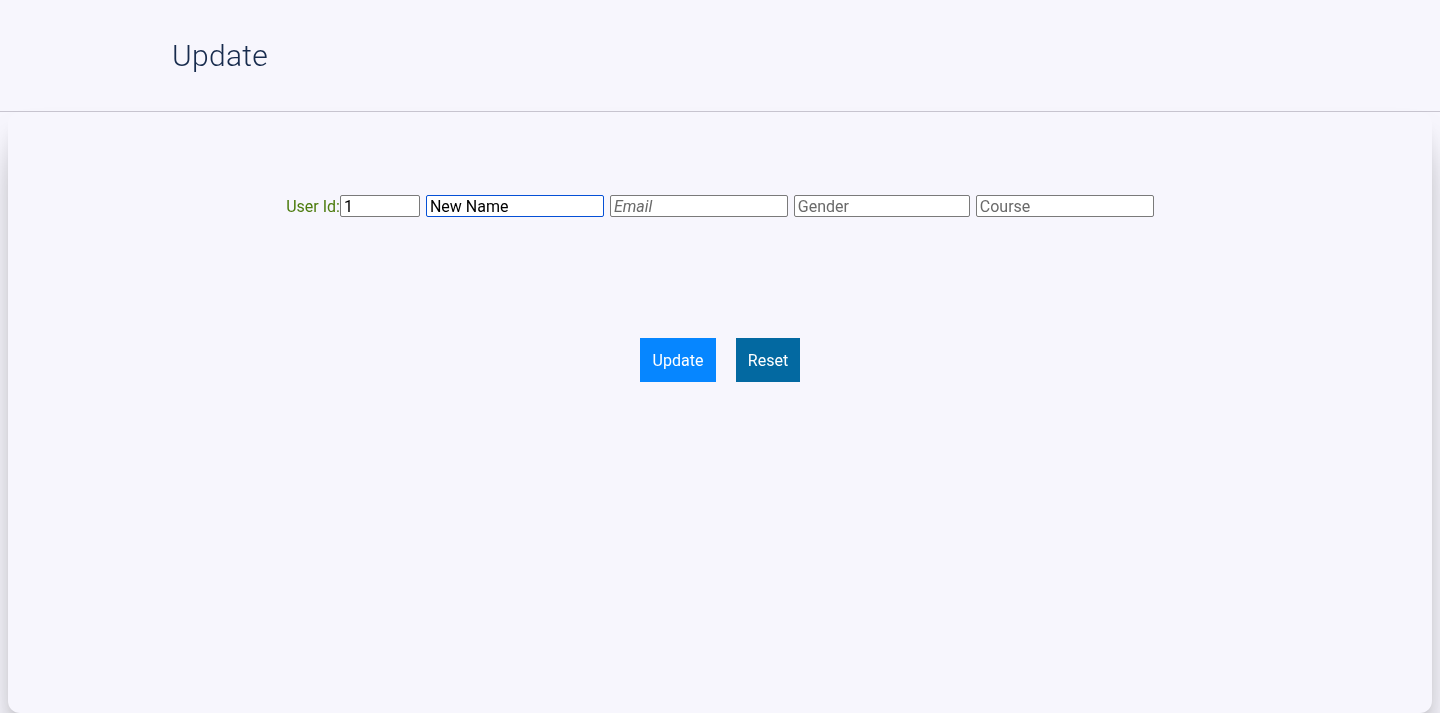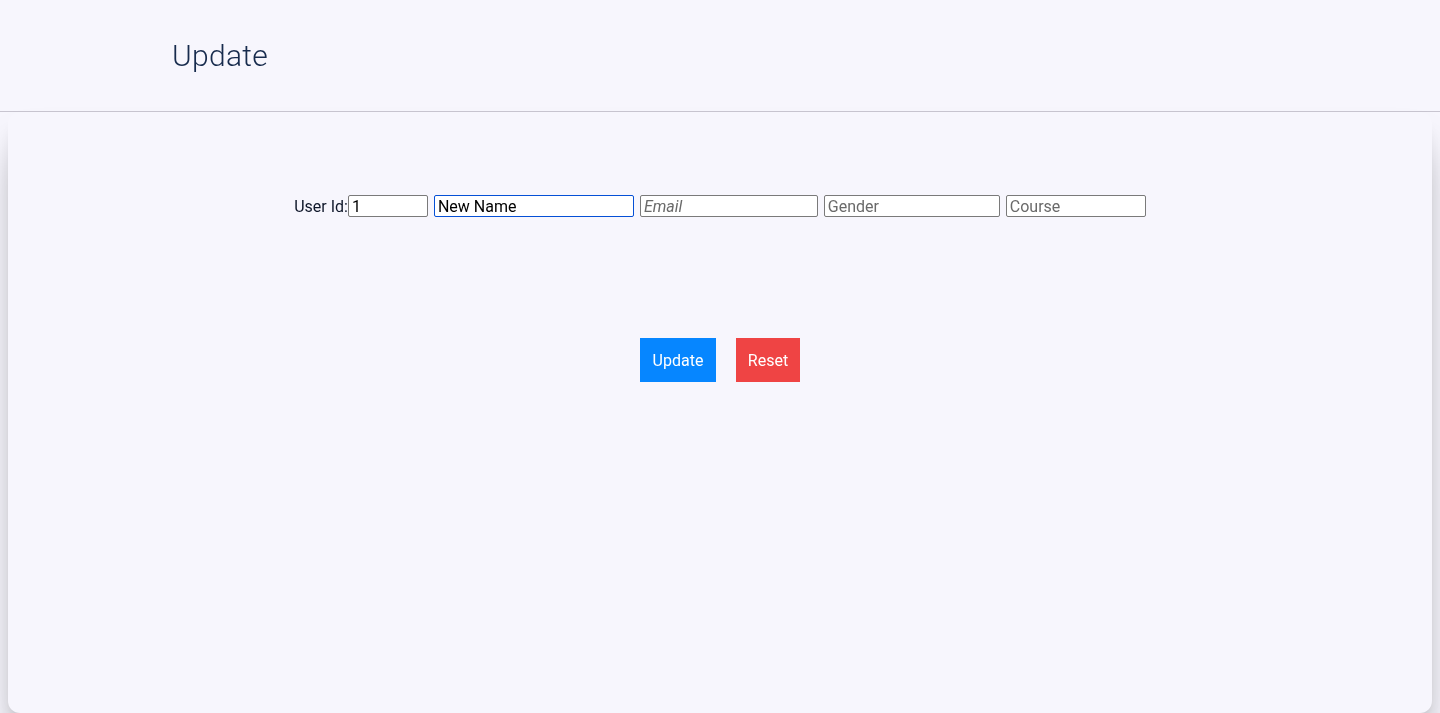--- a/index.html
+++ b/index.html
@@ -44,57 +44,57 @@
       top: 83px;
       left: 0;
       right: 0;
       text-align: center;
       white-space: nowrap;
       font-size: 16px;
       color: #000;
     }
     .form-label {
       font-size: 16px;
-      color: #0f172a;
+      color: #4d7c0f;
     }
     .form-row input {
       font-family: inherit;
       font-size: 16px;
       height: 22px;
       border: 1px solid #7a7a7a;
       background: #fff;
       padding: 0 3px;
       vertical-align: baseline;
       border-radius: 2px;
       color: #000;
     }
     .form-row input::placeholder {
       color: #6a6a6a;
     }
     #user-id-input {
       width: 80px;
       margin-right: 2px;
     }
     #name-input {
-      width: 200px;
+      width: 178px;
       border: 1.5px solid #0550d6;
       outline: none;
       margin-right: 2px;
     }
     #email-input {
       width: 178px;
       margin-right: 2px;
       font-style: italic;
     }
     #gender-input {
       width: 176px;
       margin-right: 2px;
     }
     #course-input {
-      width: 140px;
+      width: 178px;
     }
     .button-row {
       position: absolute;
       top: 226px;
       left: 0;
       right: 0;
       display: flex;
       justify-content: center;
       gap: 20px;
     }
@@ -108,21 +108,21 @@
       height: 44px;
       display: inline-flex;
       align-items: center;
       justify-content: center;
     }
     .btn-update {
       background: #0686ff;
       width: 76px;
     }
     .btn-reset {
-      background: #ef4444;
+      background: #0369a1;
       width: 64px;
     }
   </style>
 </head>
 <body>
 
 <div class="header">
   <h1 class="header-title">Update</h1>
 </div>
 

